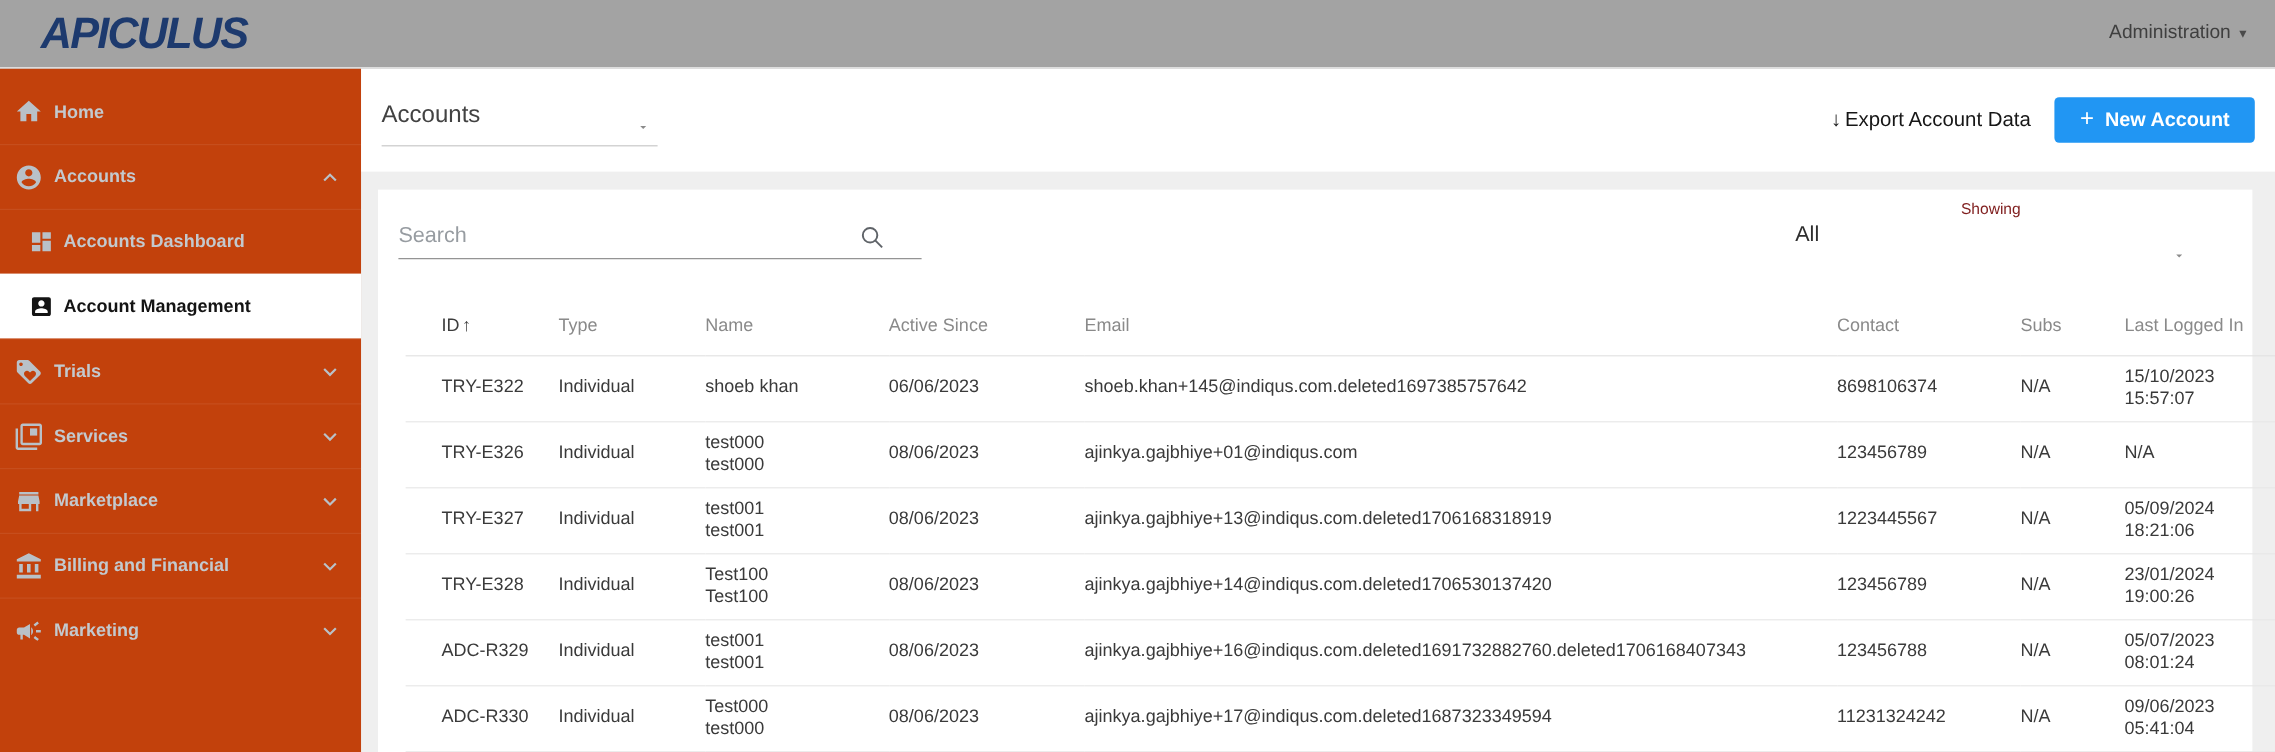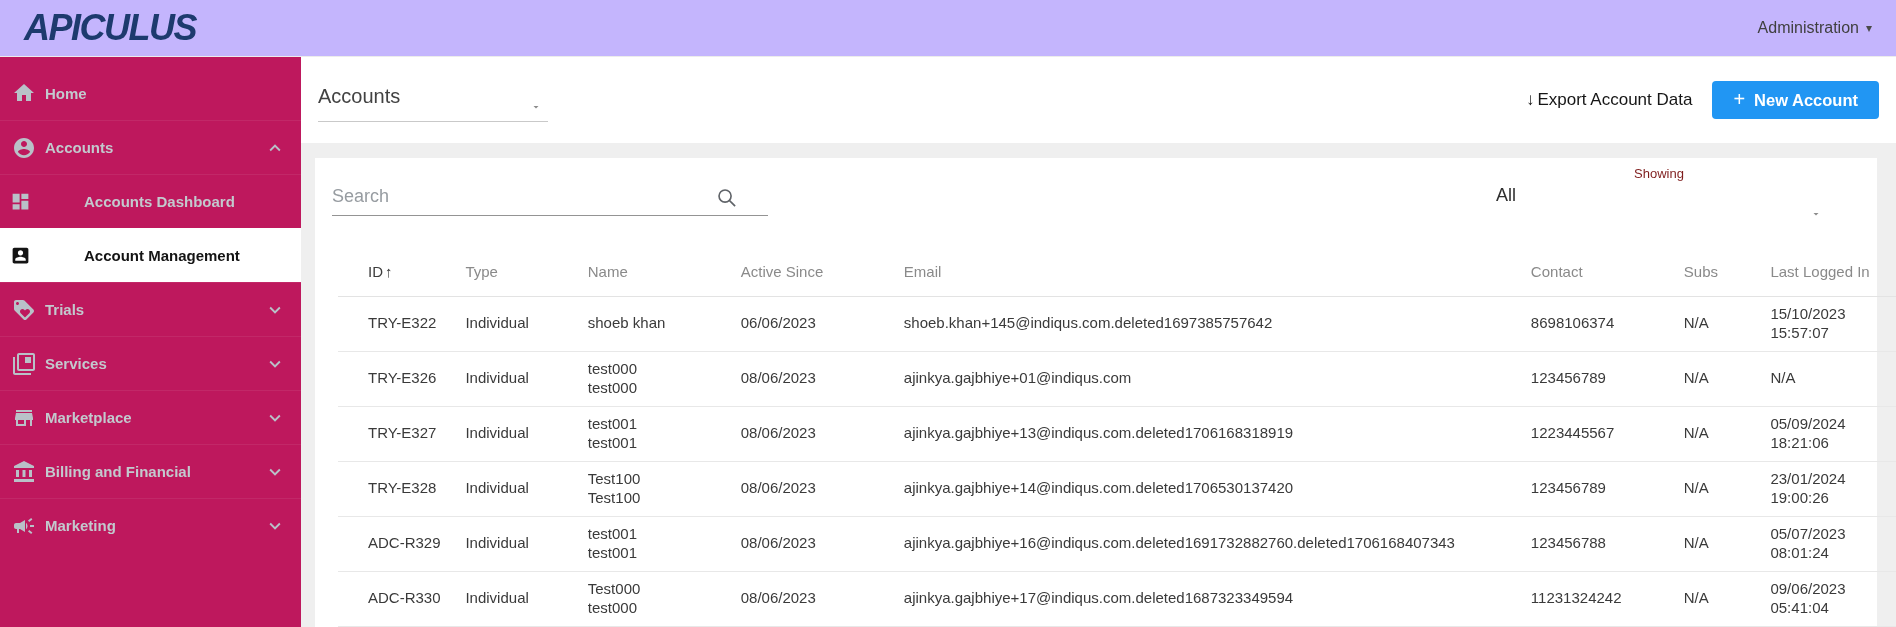--- a/index.html
+++ b/index.html
@@ -1,37 +1,37 @@
 <!DOCTYPE html>
 <html><head>
 <meta charset="utf-8">
 <style>
   * { margin:0; padding:0; box-sizing:border-box; }
   html,body { width:1896px; height:627px; overflow:hidden; background:#efefef;
     font-family:"Liberation Sans","DejaVu Sans",sans-serif; }
 
   
-  .topbar { position:absolute; left:0; top:0; width:1896px; height:57px; background:#c4b5fd;
-    display:flex; align-items:center; padding:0 24px 0 24px; border-bottom:1px solid #ececec; z-index:5; }
+  .topbar { position:absolute; left:0; top:0; width:1896px; height:57px; background:#a3a3a3;
+    display:flex; align-items:center; padding:0 24px 0 34px; border-bottom:1px solid #ececec; z-index:5; }
   .logo { font-size:36px; font-weight:800; font-style:italic; letter-spacing:-1.5px;
     color:#1d3a6e; transform:scaleY(1.02); cursor:pointer; }
   .admin-menu { margin-left:auto; display:flex; align-items:center; gap:7px;
     font-size:16px; color:#3f3f3f; cursor:pointer; }
   .admin-caret { font-size:12px; color:#4a4a4a; }
 
   
   .sidebar { position:absolute; left:0; top:57px; width:301px; height:570px;
-    background:#be185d; padding-top:9px; }
+    background:#c2410c; padding-top:9px; }
   .side-item { height:54px; display:flex; align-items:center; position:relative;
     padding-left:12px; cursor:pointer; border-top:1px solid rgba(255,255,255,0.07); }
   .side-item:first-child { border-top:none; }
   .side-item .ic { width:24px; height:24px; color:#b9c1c8; flex:0 0 24px; }
   .side-item .ic svg { width:100%; height:100%; fill:currentColor; }
   .side-item .lbl { margin-left:9px; font-size:15px; font-weight:700; color:#c3c9ce; }
-  .side-item.sub { padding-left:10px;gap:45px; }
+  .side-item.sub { padding-left:24px; }
   .side-item.sub .ic { width:21px; height:21px; flex:0 0 21px; }
   .side-item.sub .lbl { margin-left:8px; font-size:15px; }
   .side-item .chev { position:absolute; right:15px; width:22px; height:22px; color:#b9c1c8; }
   .side-item .chev svg { width:100%; height:100%; fill:currentColor; }
   .side-item.active { background:#ffffff; border-top-color:transparent; }
   .side-item.active .ic { color:#141414; }
   .side-item.active .lbl { color:#141414; }
 
   
   .main { position:absolute; left:301px; top:57px; width:1595px; height:570px; background:#efefef; }

